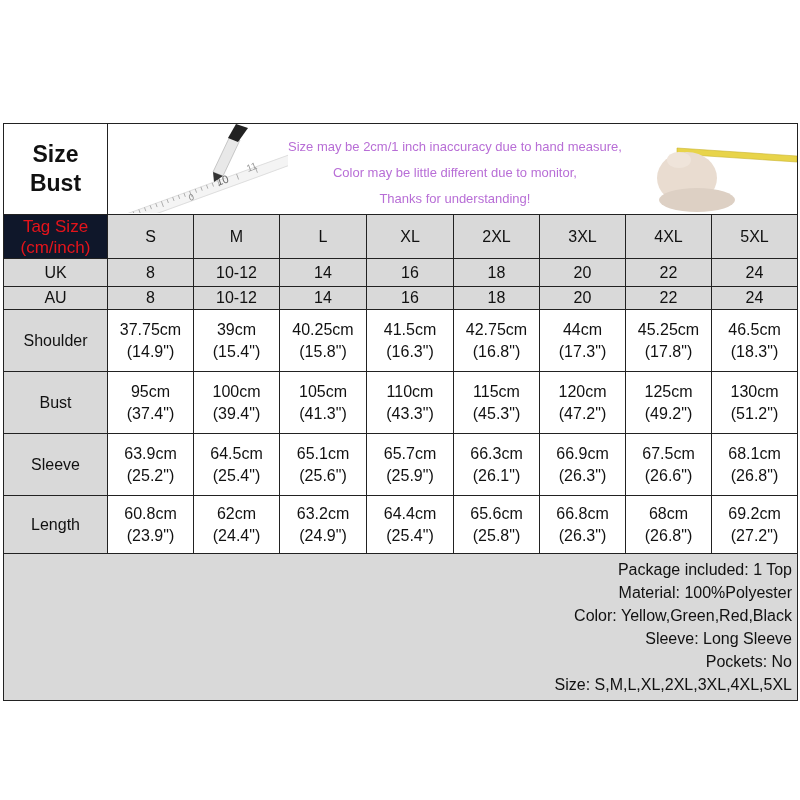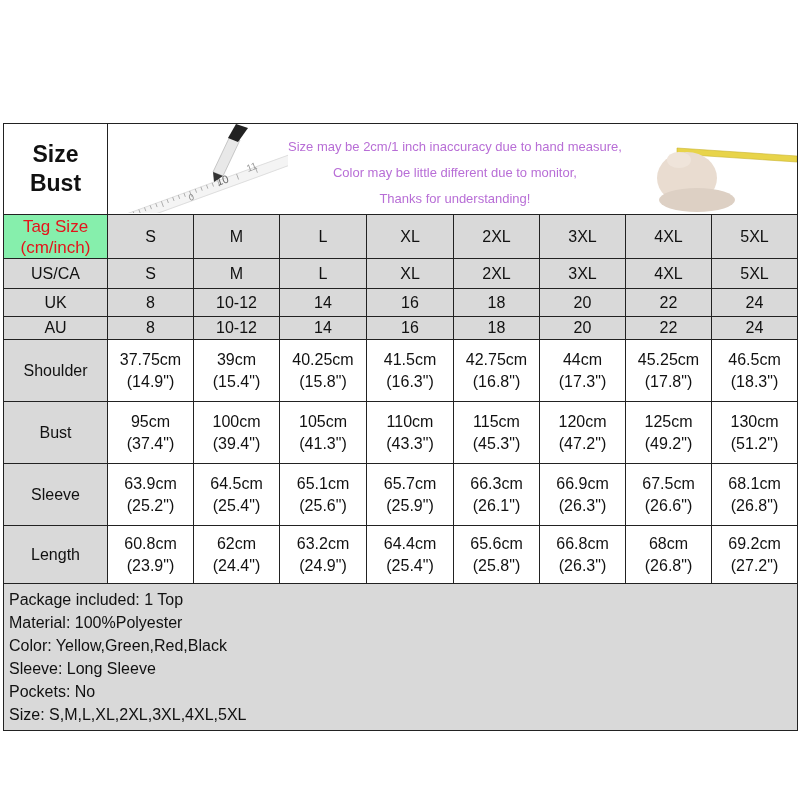--- a/index.html
+++ b/index.html
@@ -1,28 +1,28 @@
 <!DOCTYPE html>
 <html><head>
 <meta charset="utf-8">
 <style>
   html, body { margin:0; padding:0; background:#ffffff; }
   body { width:800px; height:800px; position:relative; overflow:hidden; font-family:"Liberation Sans", sans-serif; color:#111; }
   .chart { position:absolute; left:3px; top:91px; width:794px; }
   table { border-collapse:collapse; width:794px; table-layout:fixed;margin-top:32px; }
   td { border:1.5px solid #222; text-align:center; vertical-align:middle; padding:0; font-size:16px; line-height:22px; }
   .gray { background:#d9d9d9; }
-  .white { background:#86efac; }
+  .white { background:#0f172a; }
   .title { font-weight:bold; font-size:23px; line-height:29px; background:#fff; }
   .tag { color:#e4141b; font-size:17px; line-height:21px; }
   .banner { background:#fff; position:relative; height:89px; overflow:hidden; }
   .notes { position:absolute; left:180px; top:10px; color:#b86ed6; font-size:13px; line-height:26px; text-align:center; }
   .pencil { position:absolute; left:10px; top:0; width:170px; height:89px; }
   .hand { position:absolute; right:0; top:4px; width:170px; height:84px; }
-  .info { background:#d9d9d9; text-align:left; padding:4px 5px; font-size:16px; line-height:23px; vertical-align:top; }
+  .info { background:#d9d9d9; text-align:right; padding:4px 5px; font-size:16px; line-height:23px; vertical-align:top; }
   .info div { white-space:nowrap; }
 </style>
 </head>
 <body>
 
 <div class="chart">
 <table>
   <colgroup>
     <col style="width:104px">
         <col style="width:86px">
@@ -92,31 +92,20 @@
     </td>
     <td>S</td>
     <td>M</td>
     <td>L</td>
     <td>XL</td>
     <td>2XL</td>
     <td>3XL</td>
     <td>4XL</td>
     <td>5XL</td>
   </tr>
-  <tr style="height:30px" class="gray">
-    <td>US/CA</td>
-    <td>S</td>
-    <td>M</td>
-    <td>L</td>
-    <td>XL</td>
-    <td>2XL</td>
-    <td>3XL</td>
-    <td>4XL</td>
-    <td>5XL</td>
-  </tr>
   <tr style="height:28px" class="gray">
     <td>UK</td>
     <td>8</td>
     <td>10-12</td>
     <td>14</td>
     <td>16</td>
     <td>18</td>
     <td>20</td>
     <td>22</td>
     <td>24</td>

